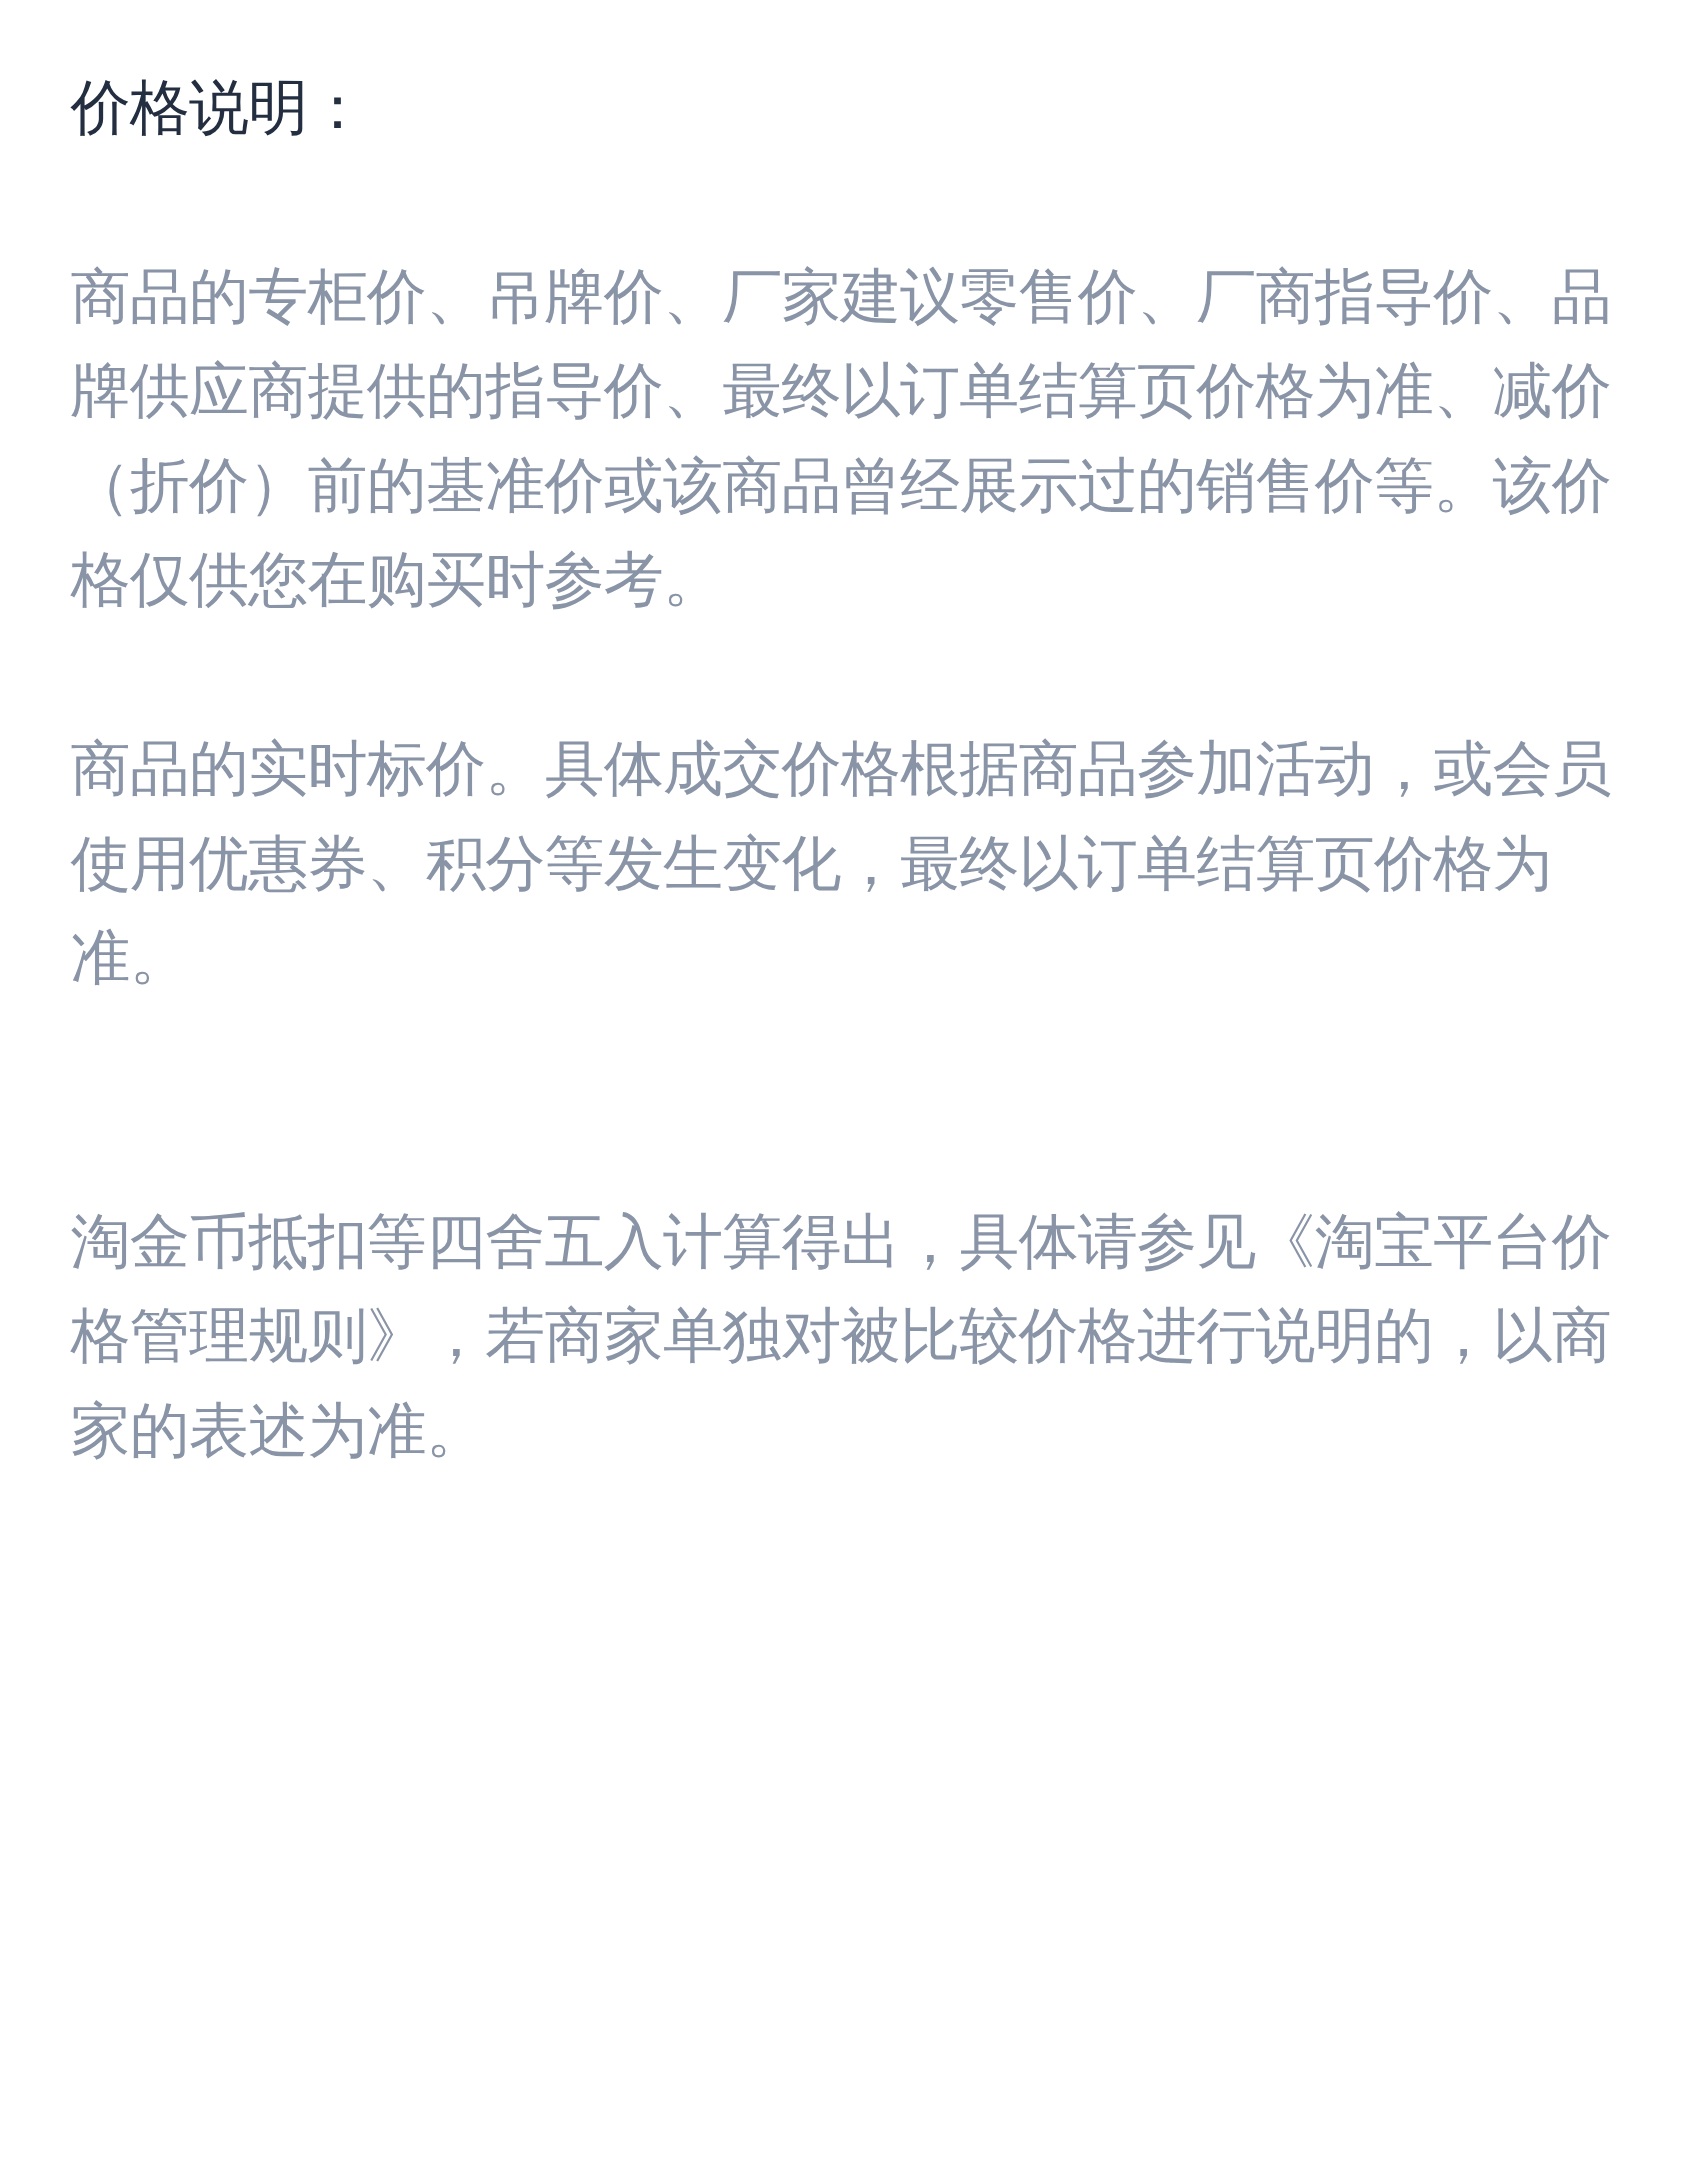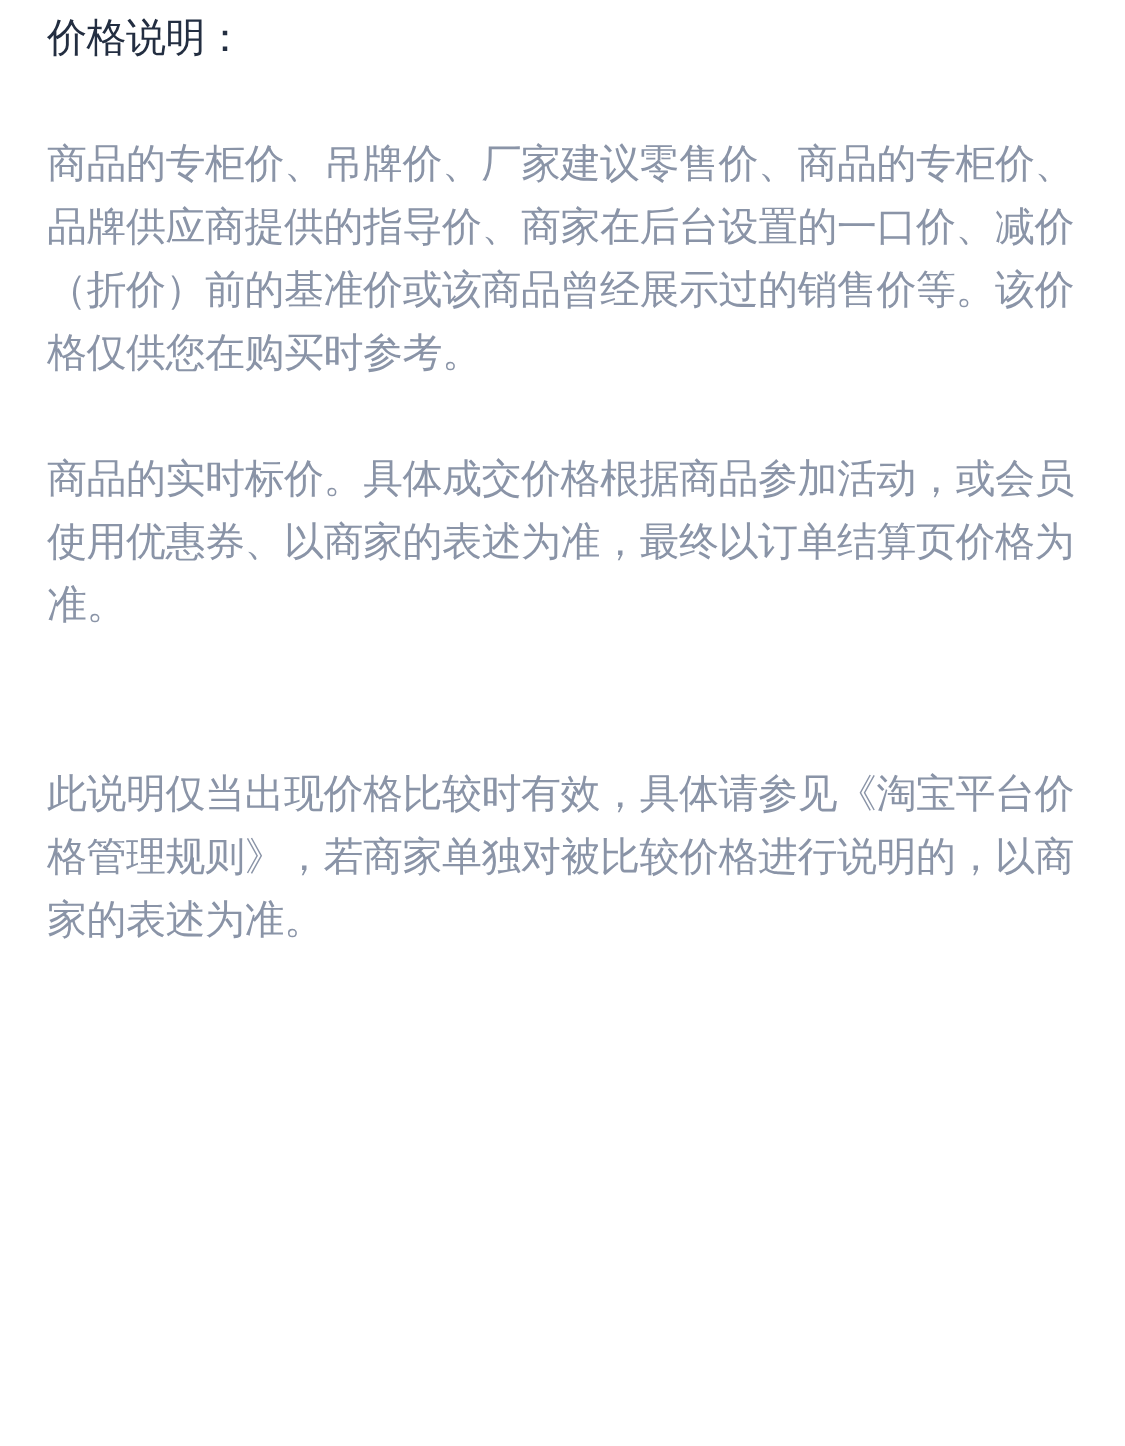--- a/index.html
+++ b/index.html
@@ -5,21 +5,21 @@
   * { margin: 0; padding: 0; box-sizing: border-box; }
   html, body {
     width: 1125px;
     height: 1446px;
     background: #ffffff;
     overflow: hidden;
   }
   .page {
     width: 1125px;
     height: 1446px;
-    padding: 6px 42px 38px 47px;
+    padding: 41px 42px 38px 47px;
     font-family: "Liberation Sans", sans-serif;
     font-size: 40px;
     line-height: 63px;
     letter-spacing: -0.5px;
     color: #8a94a7;
     text-align: left;
     word-break: normal;
     overflow-wrap: break-word;
   }
   .heading {
@@ -35,27 +35,27 @@
 </head>
 <body>
 
 <div class="page">
 
   <div class="heading">价格说明：</div>
 
   <div class="gap"></div>
 
 
-  <p class="body-paragraph">商品的专柜价、吊牌价、厂家建议零售价、商品的专柜价、品牌供应商提供的指导价、商家在后台设置的一口价、减价（折价）前的基准价或该商品曾经展示过的销售价等。该价格仅供您在购买时参考。</p>
+  <p class="body-paragraph">商品的专柜价、吊牌价、厂家建议零售价、厂商指导价、品牌供应商提供的指导价、最终以订单结算页价格为准、减价（折价）前的基准价或该商品曾经展示过的销售价等。该价格仅供您在购买时参考。</p>
 
   <div class="gap"></div>
 
 
-  <p class="body-paragraph">商品的实时标价。具体成交价格根据商品参加活动，或会员使用优惠券、以商家的表述为准，最终以订单结算页价格为准。</p>
+  <p class="body-paragraph">商品的实时标价。具体成交价格根据商品参加活动，或会员使用优惠券、积分等发生变化，最终以订单结算页价格为准。</p>
 
   <div class="gap"></div>
 
 
   <div class="gap"></div>
 
-  <p class="body-paragraph">此说明仅当出现价格比较时有效，具体请参见《淘宝平台价格管理规则》，若商家单独对被比较价格进行说明的，以商家的表述为准。</p>
+  <p class="body-paragraph">淘金币抵扣等四舍五入计算得出，具体请参见《淘宝平台价格管理规则》，若商家单独对被比较价格进行说明的，以商家的表述为准。</p>
 
 </div>
 
 </body></html>

